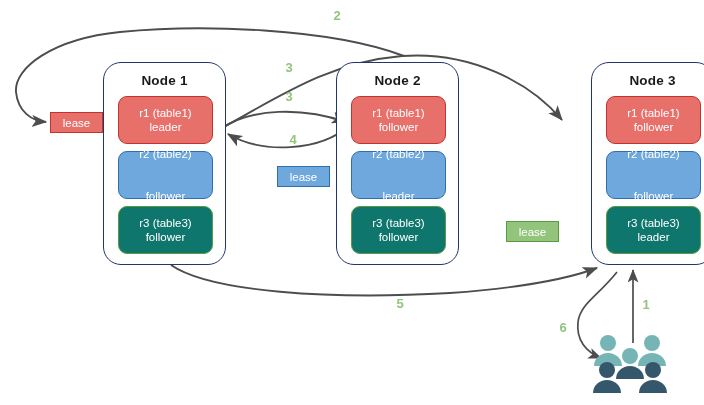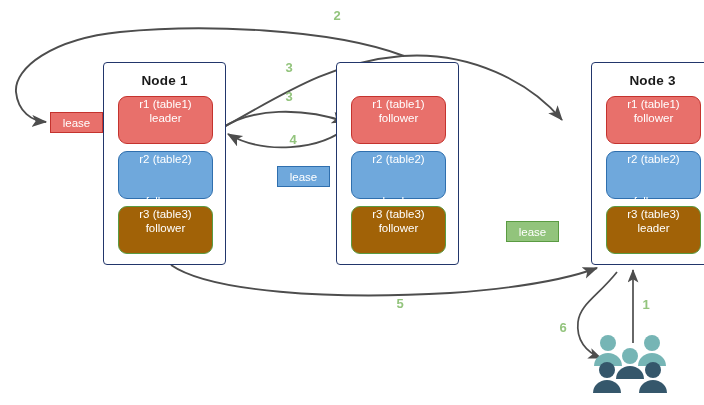--- a/index.html
+++ b/index.html
@@ -4,32 +4,32 @@
 <style>
   html,body{margin:0;padding:0;background:#ffffff;}
   body{width:704px;height:405px;position:relative;overflow:hidden;
        font-family:"Liberation Sans","DejaVu Sans",sans-serif;}
 
   #stage{position:absolute;left:0;top:0;width:704px;height:405px;}
   svg#arrows-back{z-index:1;}
 
   
   .node{position:absolute;box-sizing:border-box;background:#ffffff;
-        border:1.4px solid #22366b;border-radius:4px;z-index:3;}
+        border:1.4px solid #22366b;border-radius:18px;z-index:3;}
   .node-title{position:absolute;left:0;right:0;top:10px;text-align:center;
               font-size:13.5px;font-weight:bold;color:#1a1a1a;letter-spacing:.2px;}
 
   
   .rep{position:absolute;box-sizing:border-box;border-radius:9px;
-       display:flex;flex-direction:column;align-items:center;
+       display:flex;flex-direction:column;align-items:center;justify-content:center;
        color:#ffffff;font-size:11.5px;line-height:14px;text-align:center;}
   .rep .l1,.rep .l2{display:block;white-space:nowrap;}
   .rep.red  {background:#e8706b;border:1.6px solid #c4332e;}
   .rep.blue {background:#6fa8dc;border:1.6px solid #2f6fae;gap:28px;}
-  .rep.green{background:#a16207;border:1.6px solid #5a9b42;}
+  .rep.green{background:#0f766e;border:1.6px solid #5a9b42;}
 
   
   .lease{position:absolute;box-sizing:border-box;border-radius:0;
          display:flex;align-items:center;justify-content:center;
          color:#ffffff;font-size:11.5px;z-index:6;}
   .lease.red  {background:#e8706b;border:1.6px solid #c4332e;}
   .lease.blue {background:#6fa8dc;border:1.6px solid #2f6fae;}
   .lease.green{background:#92c47c;border:1.6px solid #5a9b42;}
 
   
@@ -79,20 +79,21 @@
       <span class="l2">follower</span>
     </div>
     <div class="rep green" style="left:14px;top:143px;width:95px;height:48px;">
       <span class="l1">r3 (table3)</span>
       <span class="l2">follower</span>
     </div>
   </div>
 
   
   <div class="node" style="left:336px;top:62px;width:123px;height:203px;">
+    <div class="node-title">Node 2</div>
     <div class="rep red" style="left:14px;top:33px;width:95px;height:48px;">
       <span class="l1">r1 (table1)</span>
       <span class="l2">follower</span>
     </div>
     <div class="rep blue" style="left:14px;top:88px;width:95px;height:48px;">
       <span class="l1">r2 (table2)</span>
       <span class="l2">leader</span>
     </div>
     <div class="rep green" style="left:14px;top:143px;width:95px;height:48px;">
       <span class="l1">r3 (table3)</span>

